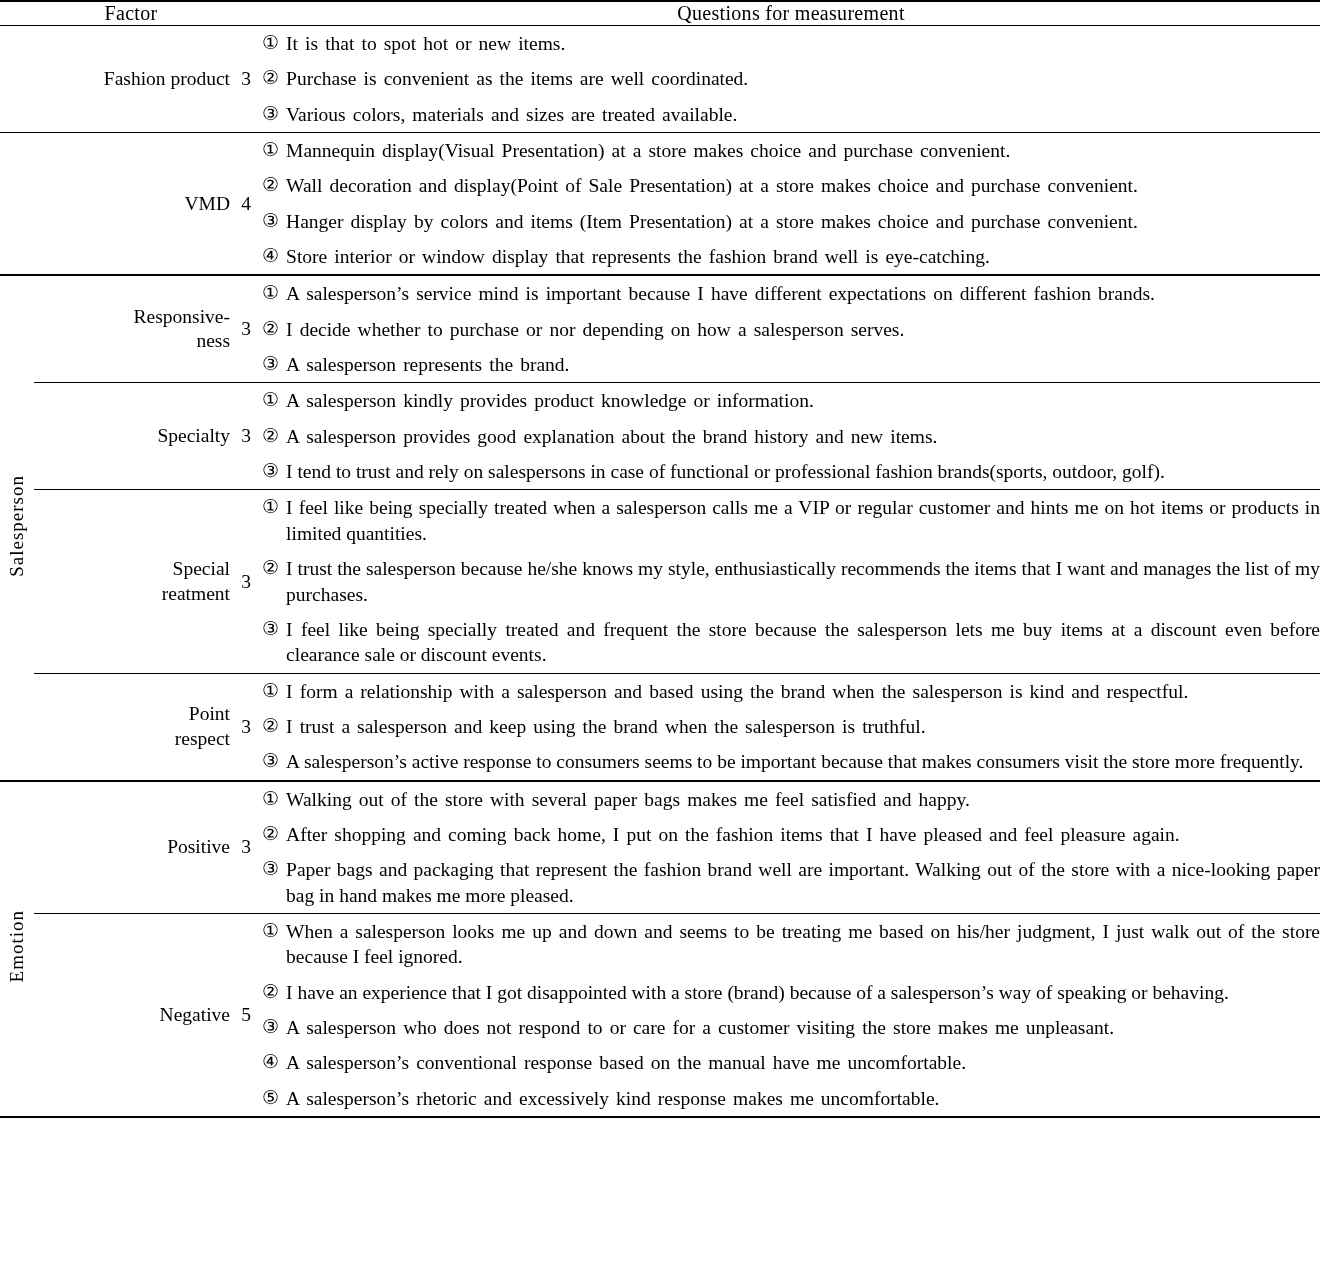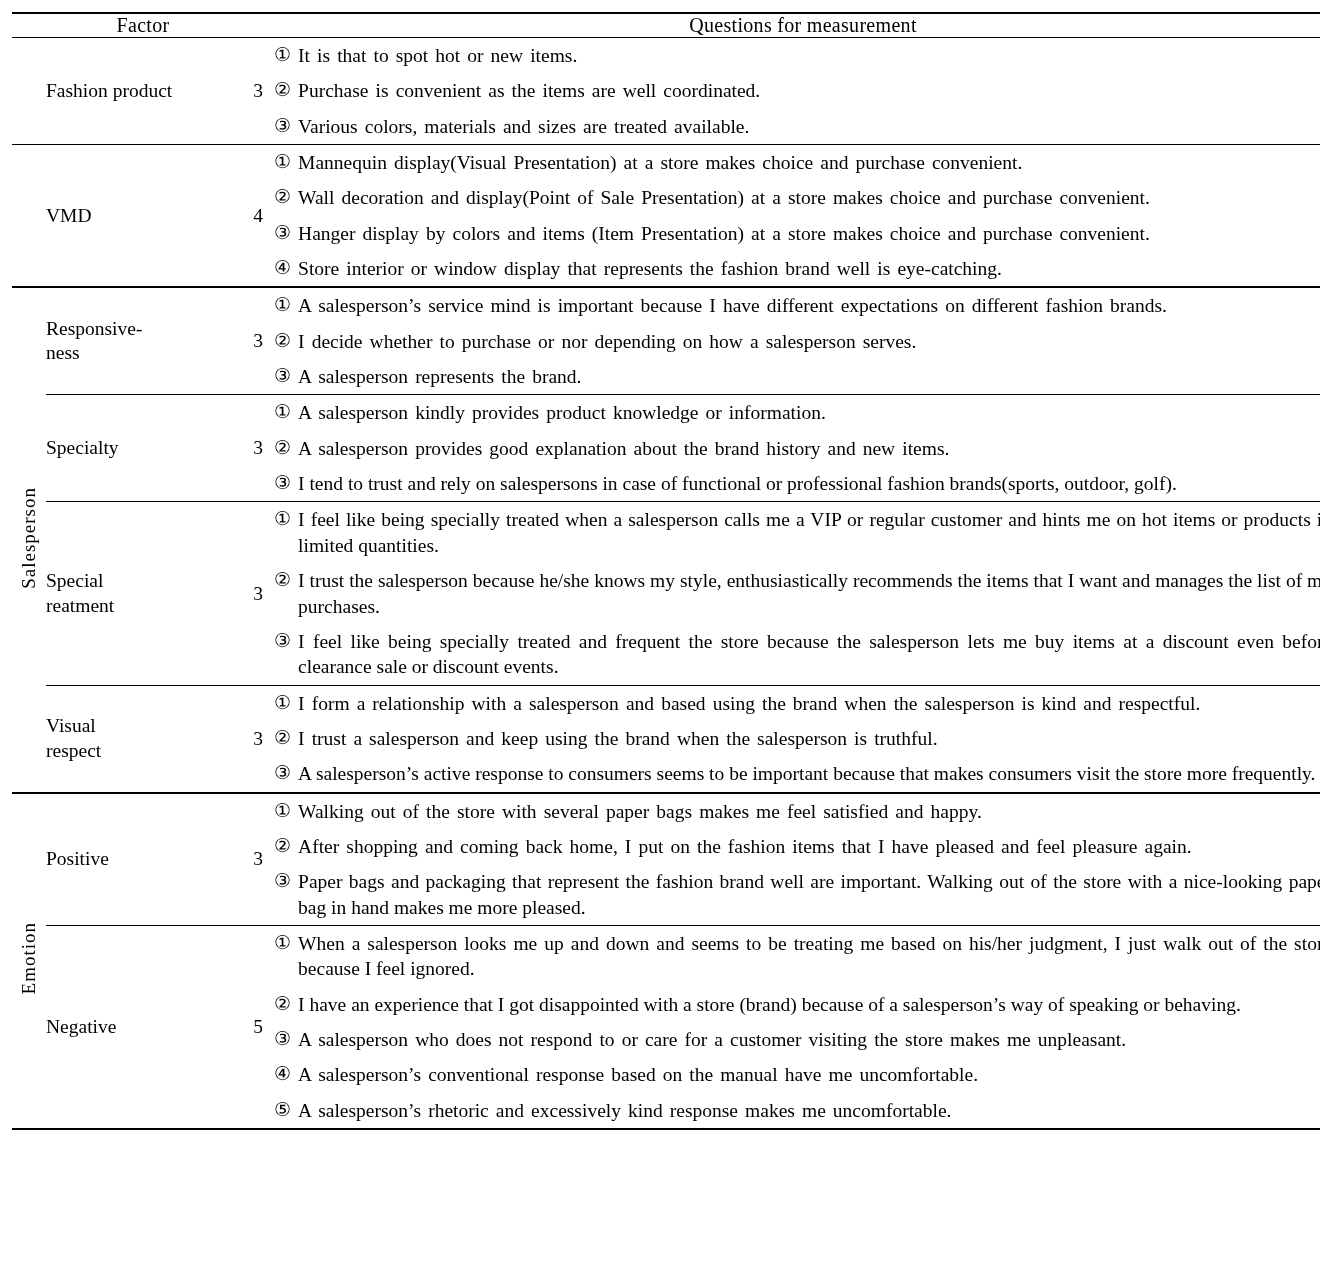--- a/index.html
+++ b/index.html
@@ -8,21 +8,21 @@
     background: #ffffff;
   }
   body {
     width: 1320px;
     font-family: "Liberation Serif", serif;
     color: #000000;
   }
   .page {
     width: 1320px;
     box-sizing: border-box;
-    padding: 12px;
+    padding: 0;
   }
   table.qtable {
     width: 1320px;
     border-collapse: collapse;
     table-layout: fixed;
   }
   table.qtable td, table.qtable th {
     vertical-align: middle;
     padding: 0;
   }
@@ -48,21 +48,21 @@
   }
   .group-inner {
     writing-mode: vertical-rl;
     transform: rotate(180deg);
     white-space: nowrap;
     display: inline-block;
     letter-spacing: 1px;
     font-size: 19px;
   }
   .factor-cell {
-    text-align: left;
+    text-align: right;
     font-size: 19.5px;
     line-height: 1.25;
     padding: 4px 6px;
   }
   .count-cell {
     text-align: center;
     font-size: 19.5px;
   }
   .items-cell {
     font-size: 19.5px;
@@ -213,21 +213,21 @@
             </div>
         <div class="item">
               <span class="num">③</span>
               <span class="txt">I feel like being specially treated and frequent the store because the salesperson lets me buy items at a discount even before clearance sale or discount events.</span>
             </div>
       </td>
     </tr>
 
     <tr>
       <td class="factor-cell strong-sep">
-        <span>Visual</span><br>
+        <span>Point</span><br>
         <span>respect</span>
       </td>
       <td class="count-cell strong-sep">3</td>
       <td class="items-cell strong-sep">
         <div class="item spaced">
               <span class="num">①</span>
               <span class="txt">I form a relationship with a salesperson and based using the brand when the salesperson is kind and respectful.</span>
             </div>
         <div class="item spaced">
               <span class="num">②</span>

